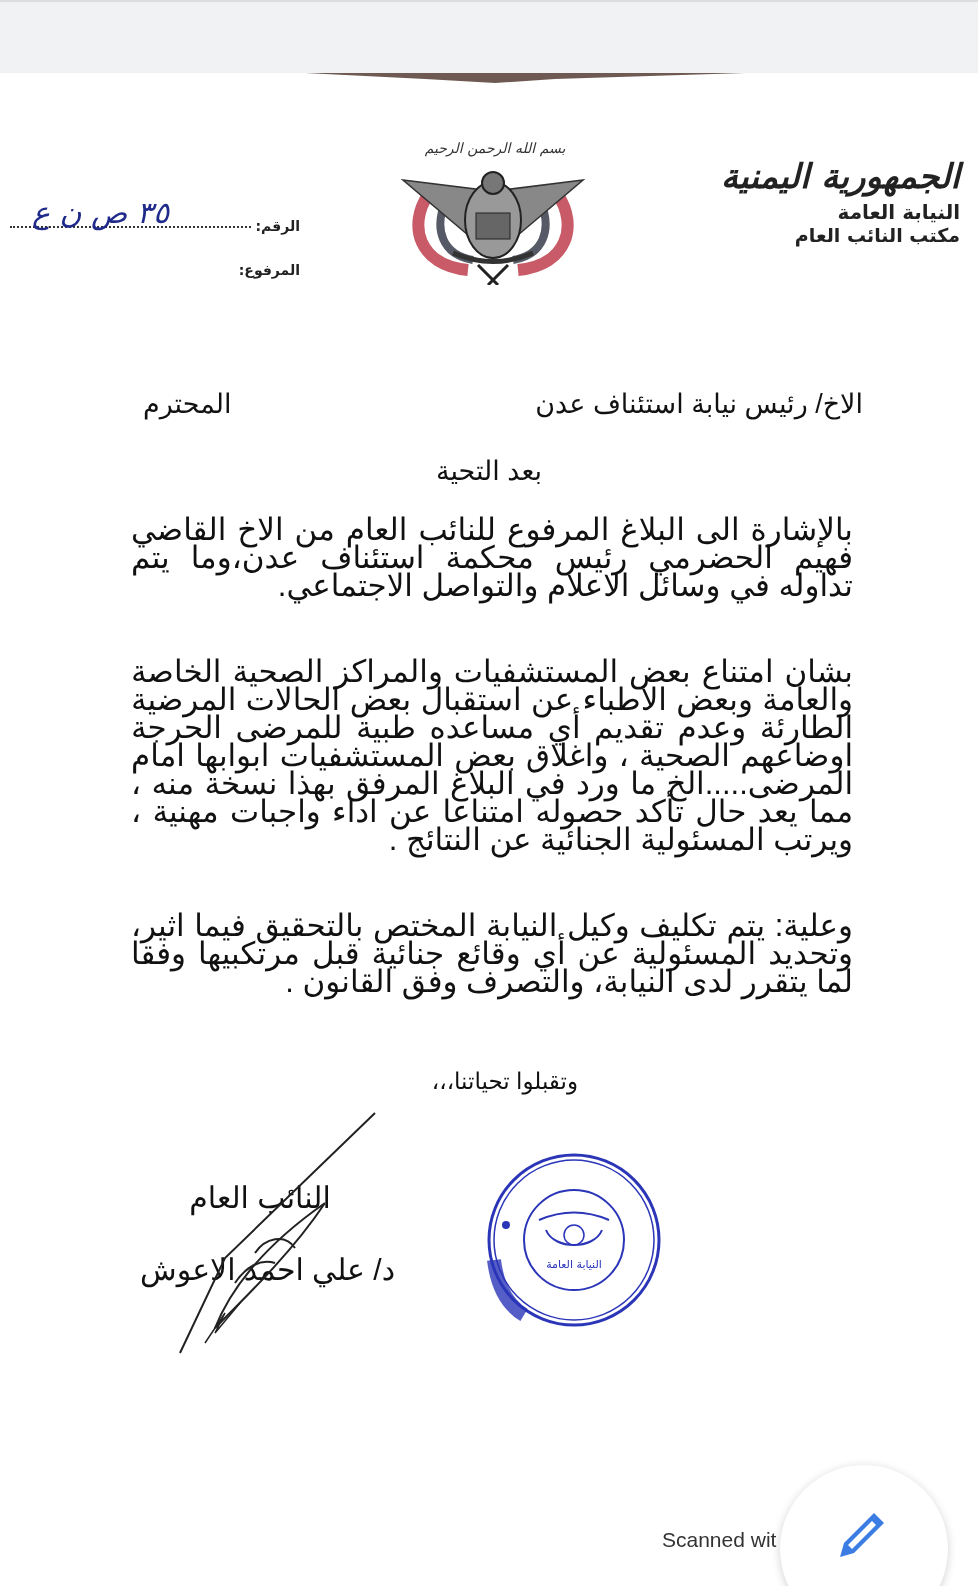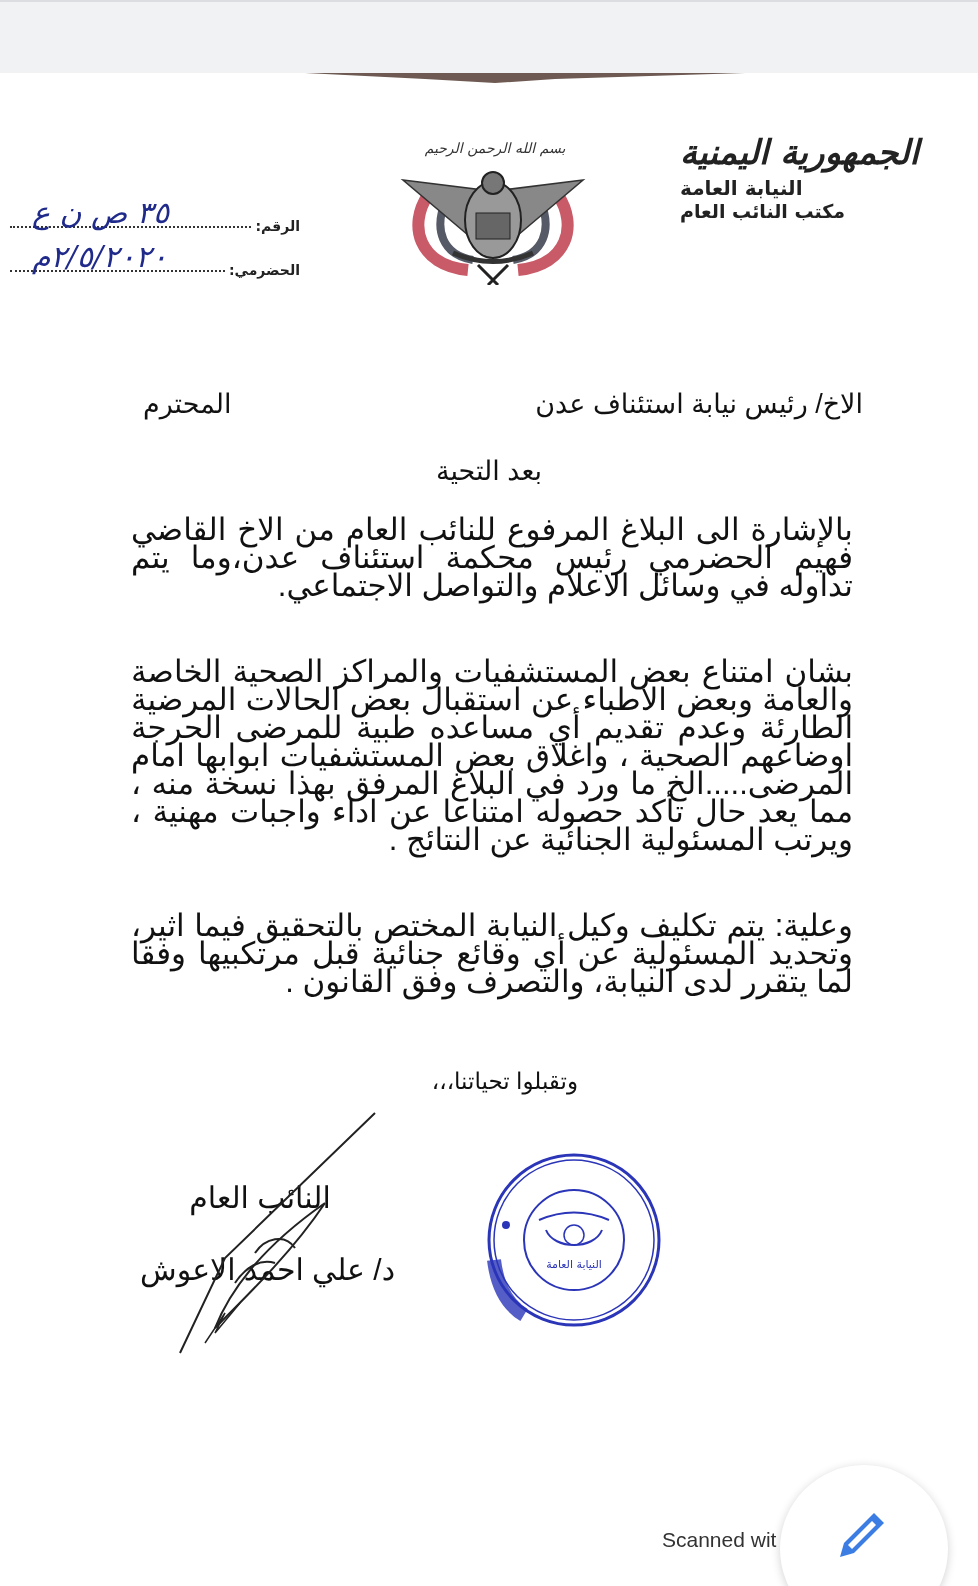--- a/index.html
+++ b/index.html
@@ -11,21 +11,21 @@
   }
   .topbar {
     position:absolute; left:0; top:0; width:978px; height:73px;
     background:#f1f2f4; border-top:2px solid #dcdde0;
   }
   .scan-edge {
     position:absolute; left:305px; top:73px; width:440px; height:14px;
   }
   .page { position:absolute; left:0; top:73px; width:978px; height:1513px; background:#fff; }
 
-  .header-right { position:absolute; right:18px; top:132px; width:280px; text-align:left; direction:rtl; }
+  .header-right { position:absolute; right:18px; top:156px; width:280px; text-align:right; direction:rtl; }
   .republic {
     font-family:"DejaVu Serif", serif; font-style:italic; font-weight:bold;
     font-size:34px; color:#222; letter-spacing:1px; line-height:40px;
   }
   .prosecution { font-size:20px; font-weight:bold; letter-spacing:6px; margin-top:4px; color:#222; }
   .office { font-size:19px; font-weight:bold; color:#222; }
 
   .emblem { position:absolute; left:398px; top:135px; width:190px; height:150px; }
   .basmala {
     position:absolute; left:390px; top:140px; width:210px; text-align:center;
@@ -103,24 +103,21 @@
 </svg>
 
 <div class="ref-block">
   <div class="ref-row">
     <span class="ref-label">الرقم:</span>
     <span class="ref-line">
       <span class="ref-value">٣٥ ص ن ع</span>
     </span>
   </div>
   <div class="ref-row">
-    <span class="ref-label">الحضرمي:</span>
-    <span class="ref-line">
-      <span class="ref-value">٢/٥/٢٠٢٠م</span>
-    </span>
+    <span class="ref-label">المرفوع:</span>
   </div>
 </div>
 
 <div class="body-text addressee">
   <span>الاخ/ رئيس نيابة استئناف عدن</span>
   <span>المحترم</span>
 </div>
 <div class="body-text greeting">بعد التحية</div>
 <div class="body-text para p1">بالإشارة الى البلاغ المرفوع للنائب العام من الاخ القاضي فهيم الحضرمي رئيس محكمة استئناف عدن،وما يتم تداوله في وسائل الاعلام والتواصل الاجتماعي.</div>
 <div class="body-text para p2">بشان امتناع بعض المستشفيات والمراكز الصحية الخاصة والعامة وبعض الاطباء عن استقبال بعض الحالات المرضية الطارئة وعدم تقديم أي مساعده طبية للمرضى الحرجة اوضاعهم الصحية ، واغلاق بعض المستشفيات ابوابها امام المرضى.....الخ ما ورد في البلاغ المرفق بهذا نسخة منه ، مما يعد حال تأكد حصوله امتناعا عن اداء واجبات مهنية ، ويرتب المسئولية الجنائية عن النتائج .</div>

